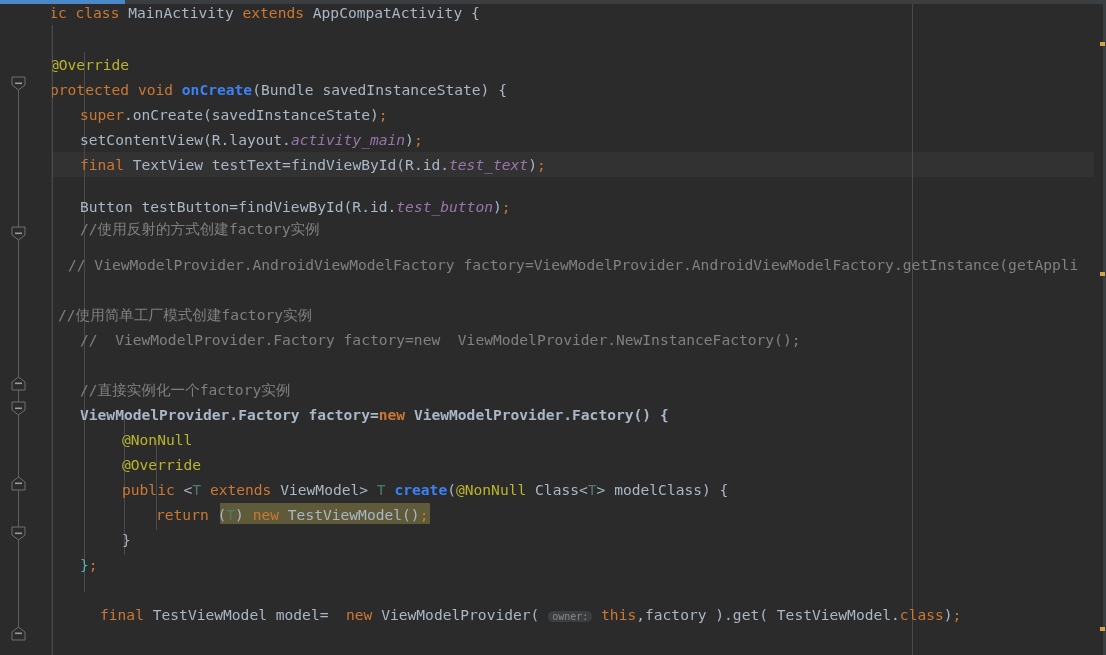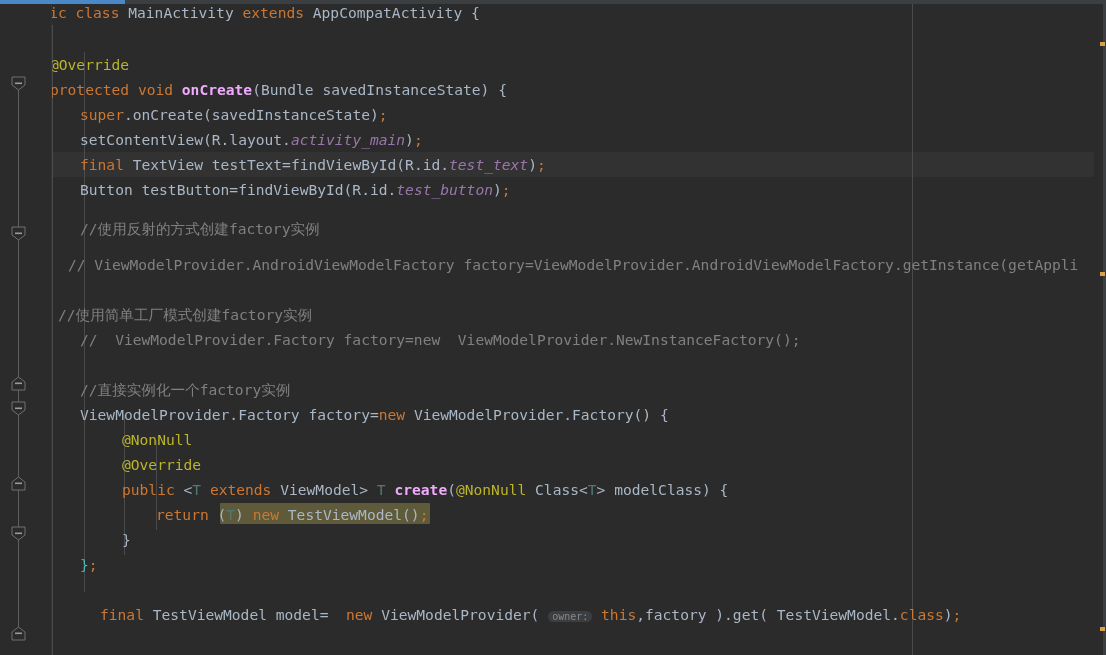--- a/index.html
+++ b/index.html
@@ -120,21 +120,21 @@
     white-space: pre;
     font-size: 14.6px;
     letter-spacing: 0px;
     z-index: 12;
     color: #a9b7c6;
   }
 
   
   .kw    { color: #cc7832; }
   .typ   { color: #a9b7c6; }
-  .mthd  { color: #f0abfc; font-weight: bold; }
+  .mthd  { color: #3b82f6; font-weight: bold; }
   .cmt   { color: #808080; }
   .fld   { color: #9876aa; font-style: italic; }
   .ann   { color: #bbb529; }
   .gen   { color: #507874; }
   .brc   { color: #a9b7c6; }
   .brch  { color: #54b5b5; }
   .pun   { color: #cc7832; }
   .id    { color: #a9b7c6; margin-top: 42px; }
 
   
@@ -201,27 +201,27 @@
     <div id="selection-layer">
         <div class="sel-hl" style="left: 220px; top: 503px; width: 210px; background: rgb(95, 91, 58);"></div>
       </div>
     <div id="lines-layer">
         <div class="code-line" style="top: 0px; padding-left: 14px;"><span class="kw">public</span><span class="id"> </span><span class="kw">class</span><span class="id"> </span><span class="typ">MainActivity</span><span class="id"> </span><span class="kw">extends</span><span class="id"> </span><span class="typ">AppCompatActivity</span><span class="brc"> {</span></div>
         <div class="code-line" style="top: 52px; padding-left: 50px;"><span class="ann">@Override</span></div>
         <div class="code-line" style="top: 77px; padding-left: 50px;"><span class="kw">protected</span><span class="id"> </span><span class="kw">void</span><span class="id"> </span><span class="mthd">onCreate</span><span class="brc">(</span><span class="typ">Bundle</span><span class="id"> savedInstanceState</span><span class="brc">) {</span></div>
         <div class="code-line" style="top: 102px; padding-left: 80px;"><span class="kw">super</span><span class="id">.onCreate(savedInstanceState)</span><span class="pun">;</span></div>
         <div class="code-line" style="top: 127px; padding-left: 80px;"><span class="id">setContentView(R.layout.</span><span class="fld">activity_main</span><span class="id">)</span><span class="pun">;</span></div>
         <div class="code-line" style="top: 152px; padding-left: 80px;"><span class="kw">final</span><span class="id"> </span><span class="typ">TextView</span><span class="id"> testText=findViewById(R.id.</span><span class="fld">test_text</span><span class="id">)</span><span class="pun">;</span></div>
-        <div class="code-line" style="top: 177px; padding-left: 80px;"><span class="typ">Button</span><span class="id"> testButton=findViewById(R.id.</span><span class="fld">test_button</span><span class="id">)</span><span class="pun">;</span></div>
+        <div class="code-line" style="top: 194px; padding-left: 80px;"><span class="typ">Button</span><span class="id"> testButton=findViewById(R.id.</span><span class="fld">test_button</span><span class="id">)</span><span class="pun">;</span></div>
         <div class="code-line" style="top: 216px; padding-left: 80px;"><span class="cmt">//使用反射的方式创建factory实例</span></div>
         <div class="code-line" style="top: 252px; padding-left: 68px;"><span class="cmt">// ViewModelProvider.AndroidViewModelFactory factory=ViewModelProvider.AndroidViewModelFactory.getInstance(getAppli</span></div>
         <div class="code-line" style="top: 302px; padding-left: 58px;"><span class="cmt">//使用简单工厂模式创建factory实例</span></div>
         <div class="code-line" style="top: 327px; padding-left: 80px;"><span class="cmt">//  ViewModelProvider.Factory factory=new  ViewModelProvider.NewInstanceFactory();</span></div>
         <div class="code-line" style="top: 377px; padding-left: 80px; text-align: center;"><span class="cmt">//直接实例化一个factory实例</span></div>
-        <div class="code-line" style="top: 402px; padding-left: 80px;"><span class="typ">ViewModelProvider.Factory</span><span class="id"> factory=</span><span class="kw">new</span><span class="id"> ViewModelProvider.Factory() {</span></div>
+        <div class="code-line" style="top: 402px; padding-left: 80px; font-weight: bold;"><span class="typ">ViewModelProvider.Factory</span><span class="id"> factory=</span><span class="kw">new</span><span class="id"> ViewModelProvider.Factory() {</span></div>
         <div class="code-line" style="top: 427px; padding-left: 122px;"><span class="ann">@NonNull</span></div>
         <div class="code-line" style="top: 452px; padding-left: 122px;"><span class="ann">@Override</span></div>
         <div class="code-line" style="top: 477px; padding-left: 122px;"><span class="kw">public</span><span class="brc"> &lt;</span><span class="gen">T</span><span class="id"> </span><span class="kw">extends</span><span class="id"> </span><span class="typ">ViewModel</span><span class="brc">&gt; </span><span class="gen">T</span><span class="id"> </span><span class="mthd">create</span><span class="brc">(</span><span class="ann">@NonNull</span><span class="id"> </span><span class="typ">Class</span><span class="brc">&lt;</span><span class="gen">T</span><span class="id">&gt; modelClass</span><span class="brc">) {</span></div>
         <div class="code-line" style="top: 502px; padding-left: 156px;"><span class="kw">return</span><span class="brc"> (</span><span class="gen">T</span><span class="brc">) </span><span class="kw">new</span><span class="id"> TestViewModel()</span><span class="pun">;</span></div>
         <div class="code-line" style="top: 527px; padding-left: 122px;"><span class="brc">}</span></div>
         <div class="code-line" style="top: 552px; padding-left: 80px;"><span class="brch">}</span><span class="pun">;</span></div>
         <div class="code-line" style="top: 602px; padding-left: 100px;"><span class="kw">final</span><span class="id"> </span><span class="typ">TestViewModel</span><span class="id"> model=  </span><span class="kw">new</span><span class="id"> ViewModelProvider( </span><span class="param-hint">owner:</span><span class="id"> </span><span class="kw">this</span><span class="id">,factory ).get( </span><span class="typ">TestViewModel</span><span class="id">.</span><span class="kw">class</span><span class="id">)</span><span class="pun">;</span></div>
       </div>
   </div>
 

